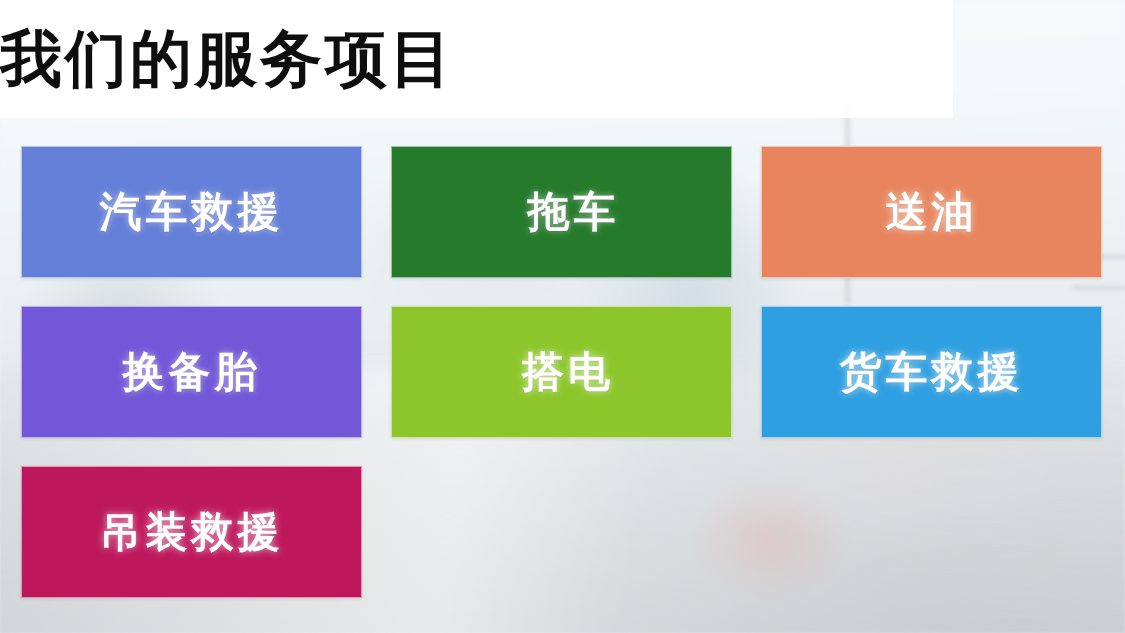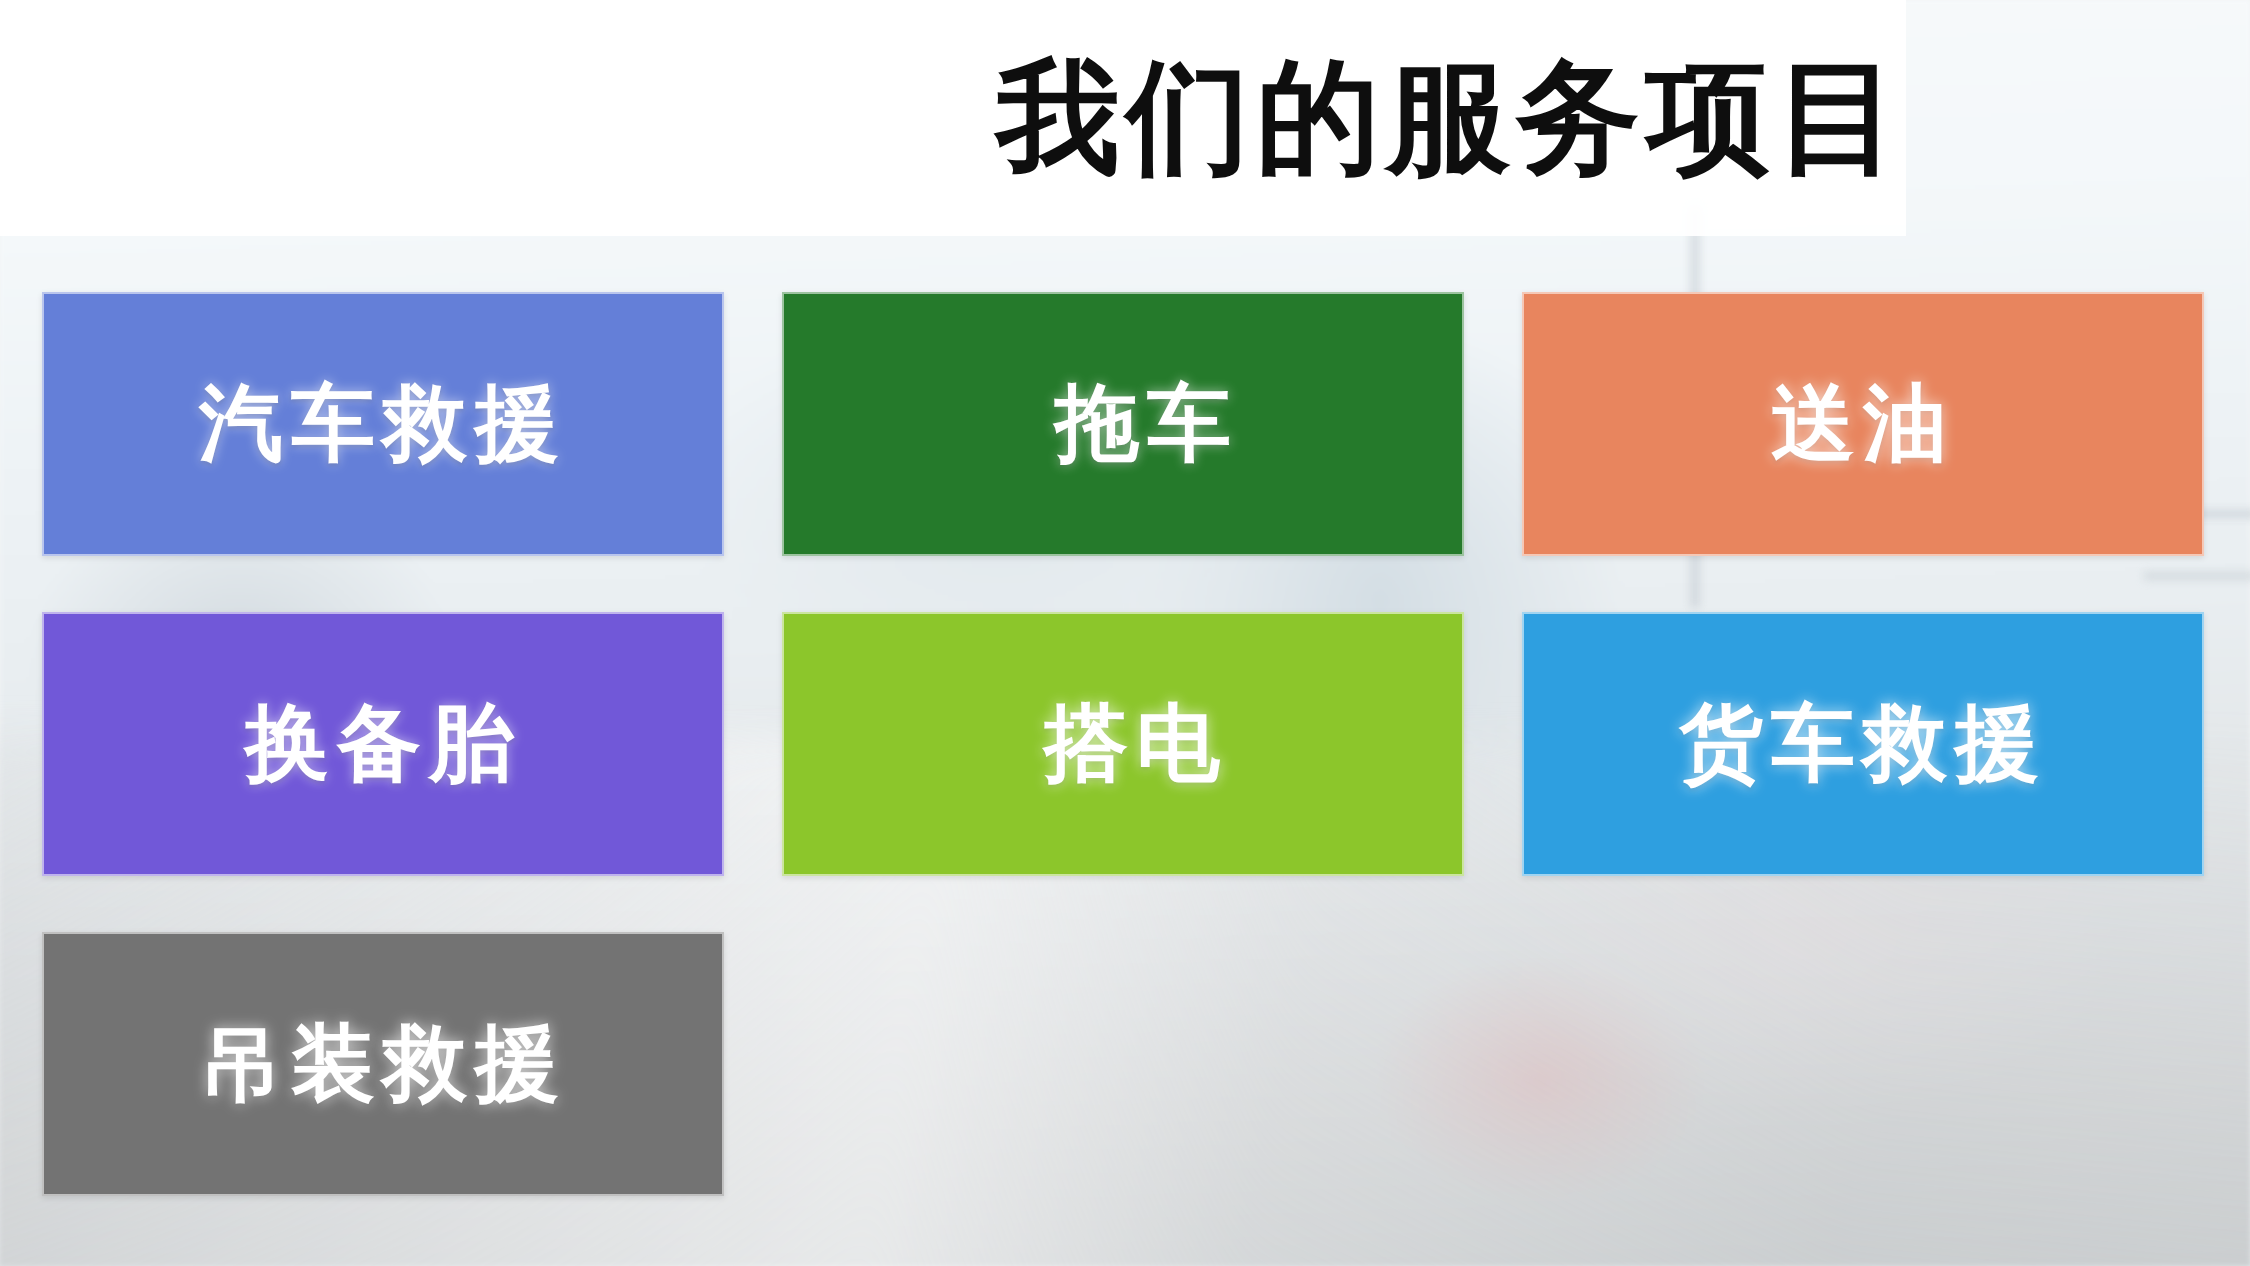--- a/index.html
+++ b/index.html
@@ -62,21 +62,21 @@
   .bg-streak.s2 { left:1072px; top:255px; width:56px; height:4px;  background:rgba(186,195,202,.55); }
   .bg-streak.s3 { left:1072px; top:286px; width:56px; height:4px;  background:rgba(186,195,202,.45); }
 
   
   .title-bar {
     position:absolute;
     left:0; top:0; width:953px; height:118px;
     background:rgba(255,255,255,.93);
     display:flex;
     align-items:center;
-    justify-content:flex-end;
+    justify-content:flex-start;
   }
   .title-text {
     font-size:62px;
     font-weight:700;
     color:#0e0e0e;
     letter-spacing:3px;
     line-height:1;
     white-space:nowrap;
   }
 
@@ -141,18 +141,18 @@
       </div>
       <div class="tile" style="background: rgb(113, 88, 216);">
         <span class="tile-label">换备胎</span>
       </div>
       <div class="tile warm" style="background: rgb(140, 198, 43); padding-left: 13px;">
         <span class="tile-label">搭电</span>
       </div>
       <div class="tile warm" style="background: rgb(46, 159, 224);">
         <span class="tile-label">货车救援</span>
       </div>
-      <div class="tile warm" style="background: #737373;">
+      <div class="tile warm" style="background: #be185d;">
         <span class="tile-label">吊装救援</span>
       </div>
     </div>
 
 </div>
 
 </body></html>

